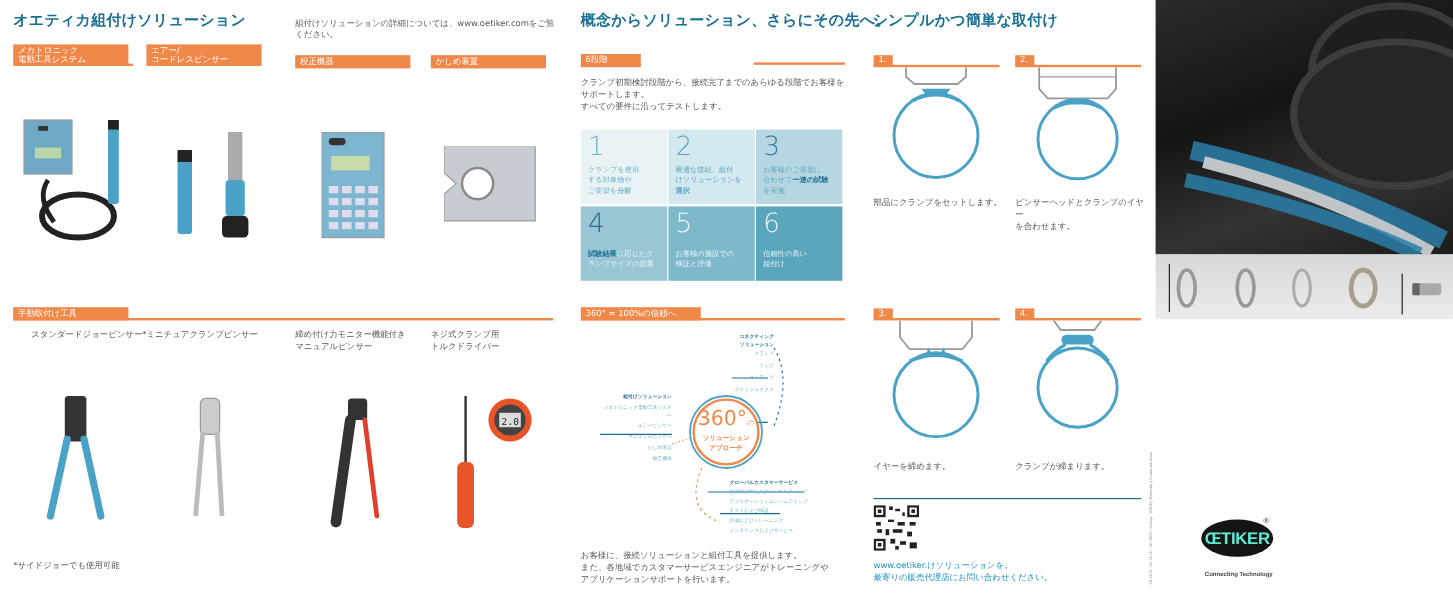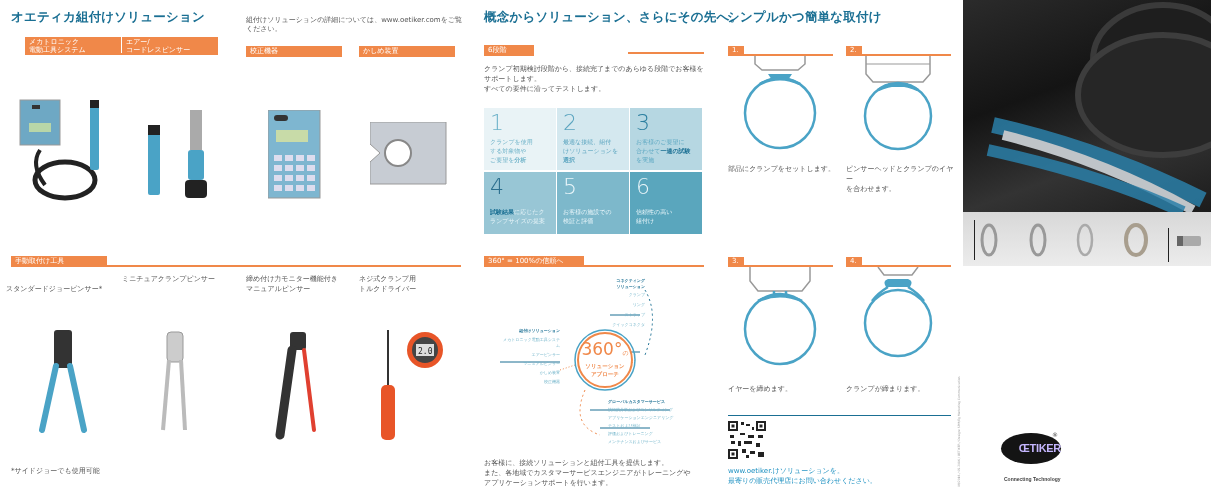--- a/index.html
+++ b/index.html
@@ -16,21 +16,21 @@
   .cell b { font-weight: bold; }
   .step-tag { position:absolute; background:#f08849; color:#fff; font-size:7px; padding:0 4px; height:9px; line-height:9px; }
   .hero { background: linear-gradient(160deg,#2b2b2b 0%, #141414 40%, #333 70%, #1c1c1c 100%); }
 </style>
 </head>
 <body>
 
 <div class="abs title" style="left:11px;top:9px;">オエティカ組付けソリューション</div>
 <div class="abs small" style="left:246px;top:16px;width:220px;font-size:7px;line-height:9px;">組付けソリューションの詳細については、www.oetiker.comをご覧ください。</div>
 
-<div class="abs" style="left:25px;top:37px;width:96px;">
+<div class="abs" style="left:11px;top:37px;width:96px;">
   <div class="tag" style="line-height:8px;">
       <div>メカトロニック</div>
       <div>電動工具システム</div>
     </div>
   <div class="tagline" style="margin-left:90px;width:10px;margin-top:-2px;"></div>
 </div>
 <div class="abs" style="left:122px;top:37px;width:96px;">
   <div class="tag" style="line-height:8px;">
       <div>エアー/</div>
       <div>コードレスピンサー</div>
@@ -84,21 +84,21 @@
 </svg>
 <svg class="abs" style="left:370px;top:122px;" width="78" height="65">
   <path d="M0 0 H76 V62 H0 V40 L10 31 L0 22 Z" fill="#c7ccd3" stroke="#999"></path>
   <circle cx="28" cy="31" r="13" fill="#fff" stroke="#888" stroke-width="2"></circle>
 </svg>
 
 <div class="abs" style="left:11px;top:256px;width:96px;">
   <div class="tag">手動取付け工具</div>
 </div>
 <div class="abs tagline" style="left:11px;top:265px;width:450px;"></div>
-<div class="abs small" style="left:6px;top:274px;margin-top:10px;">スタンダードジョーピンサー*</div>
+<div class="abs small" style="left:26px;top:274px;">スタンダードジョーピンサー*</div>
 <div class="abs small" style="left:122px;top:274px;">ミニチュアクランプピンサー</div>
 <div class="abs small" style="left:246px;top:274px;">
     <div>締め付け力モニター機能付き</div>
     <div>マニュアルピンサー</div>
   </div>
 <div class="abs small" style="left:359px;top:274px;">
     <div>ネジ式クランプ用</div>
     <div>トルクドライバー</div>
   </div>
 
@@ -345,16 +345,16 @@
       <ellipse cx="13" cy="20" rx="10" ry="15" fill="none" stroke="#a89e8e" stroke-width="4"></ellipse>
     </svg>
   <div class="abs" style="left:205px;top:16px;width:1px;height:34px;background:#222;"></div>
   <svg class="abs" style="left:212px;top:20px;" width="28" height="18">
       <rect x="2" y="4" width="24" height="10" fill="#aaa" rx="2"></rect>
       <rect x="2" y="4" width="6" height="10" fill="#666"></rect>
     </svg>
 </div>
 
 <div class="abs" style="left:1001px;top:433px;width:60px;height:32px;">
-  <div style="width:60px;height:31px;background:#141414;border-radius:50%;color:#c4b5fd;font-family:'Liberation Sans',sans-serif;font-weight:bold;font-size:11px;text-align:right;line-height:31px;letter-spacing:-0.3px;">ŒTIKER</div>
+  <div style="width:60px;height:31px;background:#141414;border-radius:50%;color:#5eead4;font-family:'Liberation Sans',sans-serif;font-weight:bold;font-size:14px;text-align:center;line-height:31px;letter-spacing:-0.3px;">ŒTIKER</div>
 </div>
 <div class="abs" style="left:1052px;top:431px;font-size:6px;color:#444;">®</div>
 <div class="abs" style="left:1004px;top:476px;font-size:5px;font-weight:bold;color:#444;font-family:'Liberation Sans',sans-serif;">Connecting Technology</div>
 
 </body></html>

